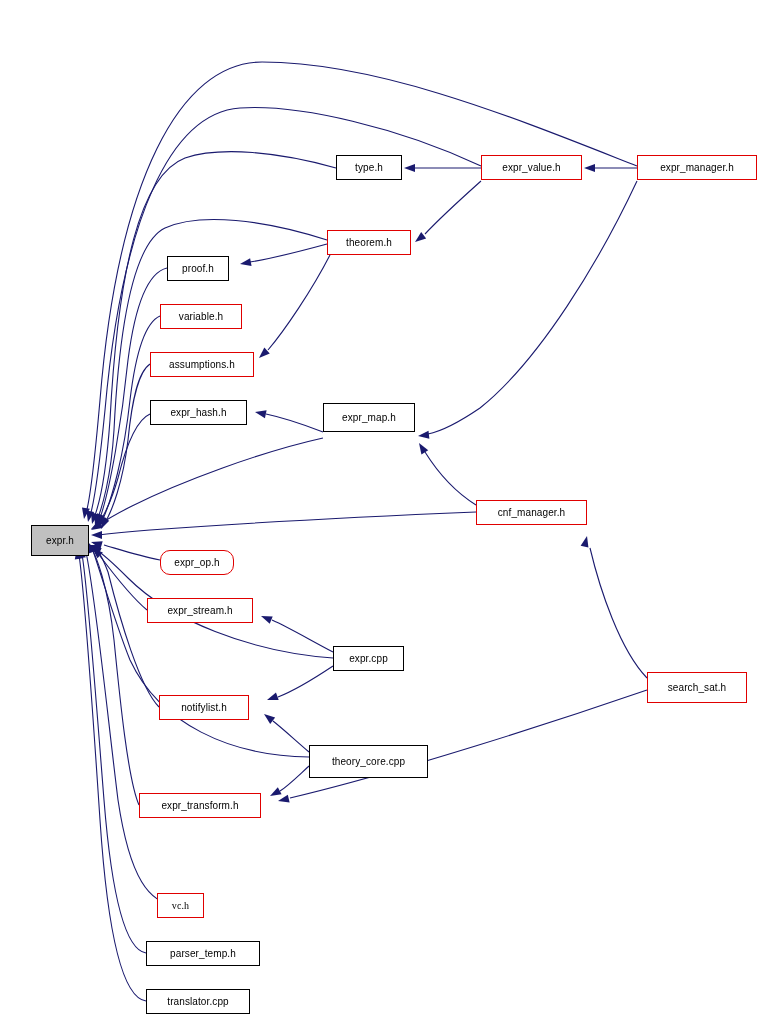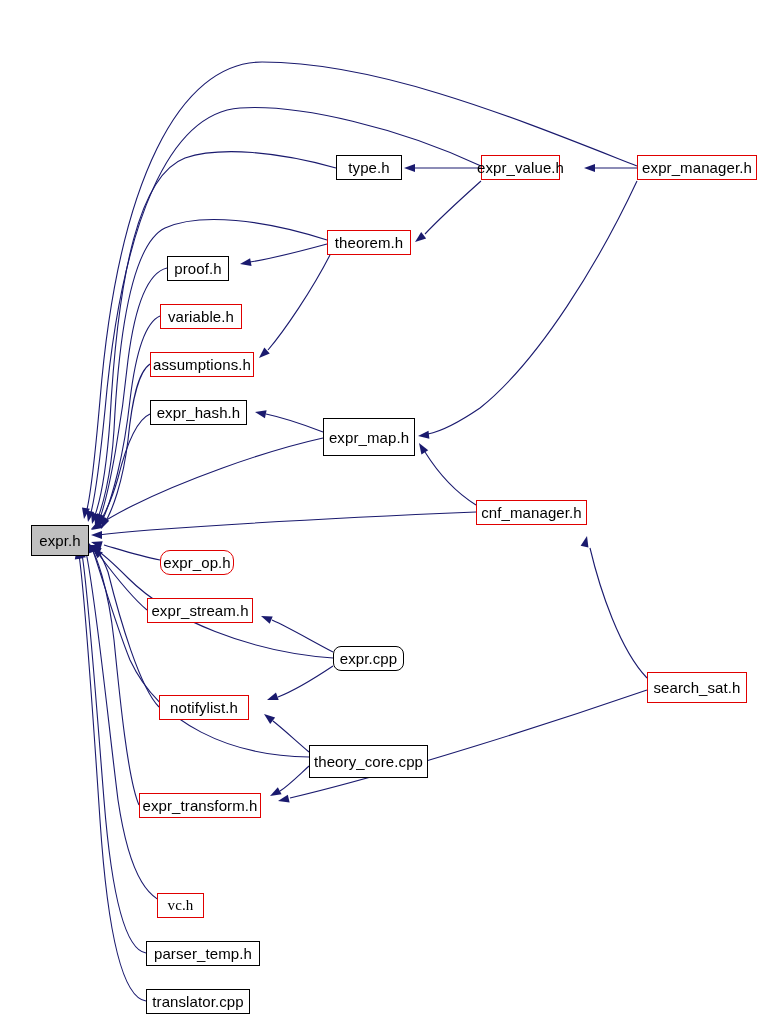--- a/index.html
+++ b/index.html
@@ -36,21 +36,21 @@
     stroke: none;
   }
   .node-box {
     position: absolute;
     box-sizing: border-box;
     display: flex;
     align-items: center;
     justify-content: center;
     background: #ffffff;
     border: 1px solid #000000;
-    font-size: 15px;
+    font-size: 10px;
     color: #000000;
     white-space: nowrap;
     letter-spacing: 0.1px;
   }
   .node-box.red {
     border-color: #e00000;
   }
   .node-box.current {
     background: #c0c0c0;
     border-color: #000000;
@@ -136,54 +136,54 @@
         <polygon class="arrow-head" points="270,796 277.8345372703047,787.3040224379195 281.59030977259175,794.3676031807909"></polygon>
       </g>
   </svg>
   <div id="nodes-layer">
       <div class="node-box current" style="left: 31px; top: 525px; width: 58px; height: 31px;">
         <span class="node-label">expr.h</span>
       </div>
       <div class="node-box" style="left: 336px; top: 155px; width: 66px; height: 25px;">
         <span class="node-label">type.h</span>
       </div>
-      <div class="node-box red" style="left: 481px; top: 155px; width: 79px; height: 25px;">
+      <div class="node-box red" style="left: 481px; top: 155px; width: 101px; height: 25px;">
         <span class="node-label">expr_value.h</span>
       </div>
       <div class="node-box red" style="left: 637px; top: 155px; width: 120px; height: 25px;">
         <span class="node-label">expr_manager.h</span>
       </div>
       <div class="node-box red" style="left: 327px; top: 230px; width: 84px; height: 25px;">
         <span class="node-label">theorem.h</span>
       </div>
       <div class="node-box" style="left: 167px; top: 256px; width: 62px; height: 25px;">
         <span class="node-label">proof.h</span>
       </div>
       <div class="node-box red" style="left: 160px; top: 304px; width: 82px; height: 25px;">
         <span class="node-label">variable.h</span>
       </div>
       <div class="node-box red" style="left: 150px; top: 352px; width: 104px; height: 25px;">
         <span class="node-label">assumptions.h</span>
       </div>
       <div class="node-box" style="left: 150px; top: 400px; width: 97px; height: 25px; text-align: center;">
         <span class="node-label">expr_hash.h</span>
       </div>
-      <div class="node-box" style="left: 323px; top: 418px; width: 92px; height: 38px;">
+      <div class="node-box" style="left: 323px; top: 403px; width: 92px; height: 29px;">
         <span class="node-label">expr_map.h</span>
       </div>
       <div class="node-box red" style="left: 476px; top: 500px; width: 111px; height: 25px;">
         <span class="node-label">cnf_manager.h</span>
       </div>
       <div class="node-box red" style="left: 160px; top: 550px; width: 74px; height: 25px; border-radius: 10px;">
         <span class="node-label">expr_op.h</span>
       </div>
       <div class="node-box red" style="left: 147px; top: 598px; width: 106px; height: 25px;">
         <span class="node-label">expr_stream.h</span>
       </div>
-      <div class="node-box" style="left: 333px; top: 646px; width: 71px; height: 25px; border-radius: 8px;">
+      <div class="node-box" style="left: 333px; top: 646px; width: 71px; height: 25px;">
         <span class="node-label">expr.cpp</span>
       </div>
       <div class="node-box red" style="left: 647px; top: 672px; width: 100px; height: 31px;">
         <span class="node-label">search_sat.h</span>
       </div>
       <div class="node-box red" style="left: 159px; top: 695px; width: 90px; height: 25px;">
         <span class="node-label">notifylist.h</span>
       </div>
       <div class="node-box" style="left: 309px; top: 745px; width: 119px; height: 33px;">
         <span class="node-label">theory_core.cpp</span>

